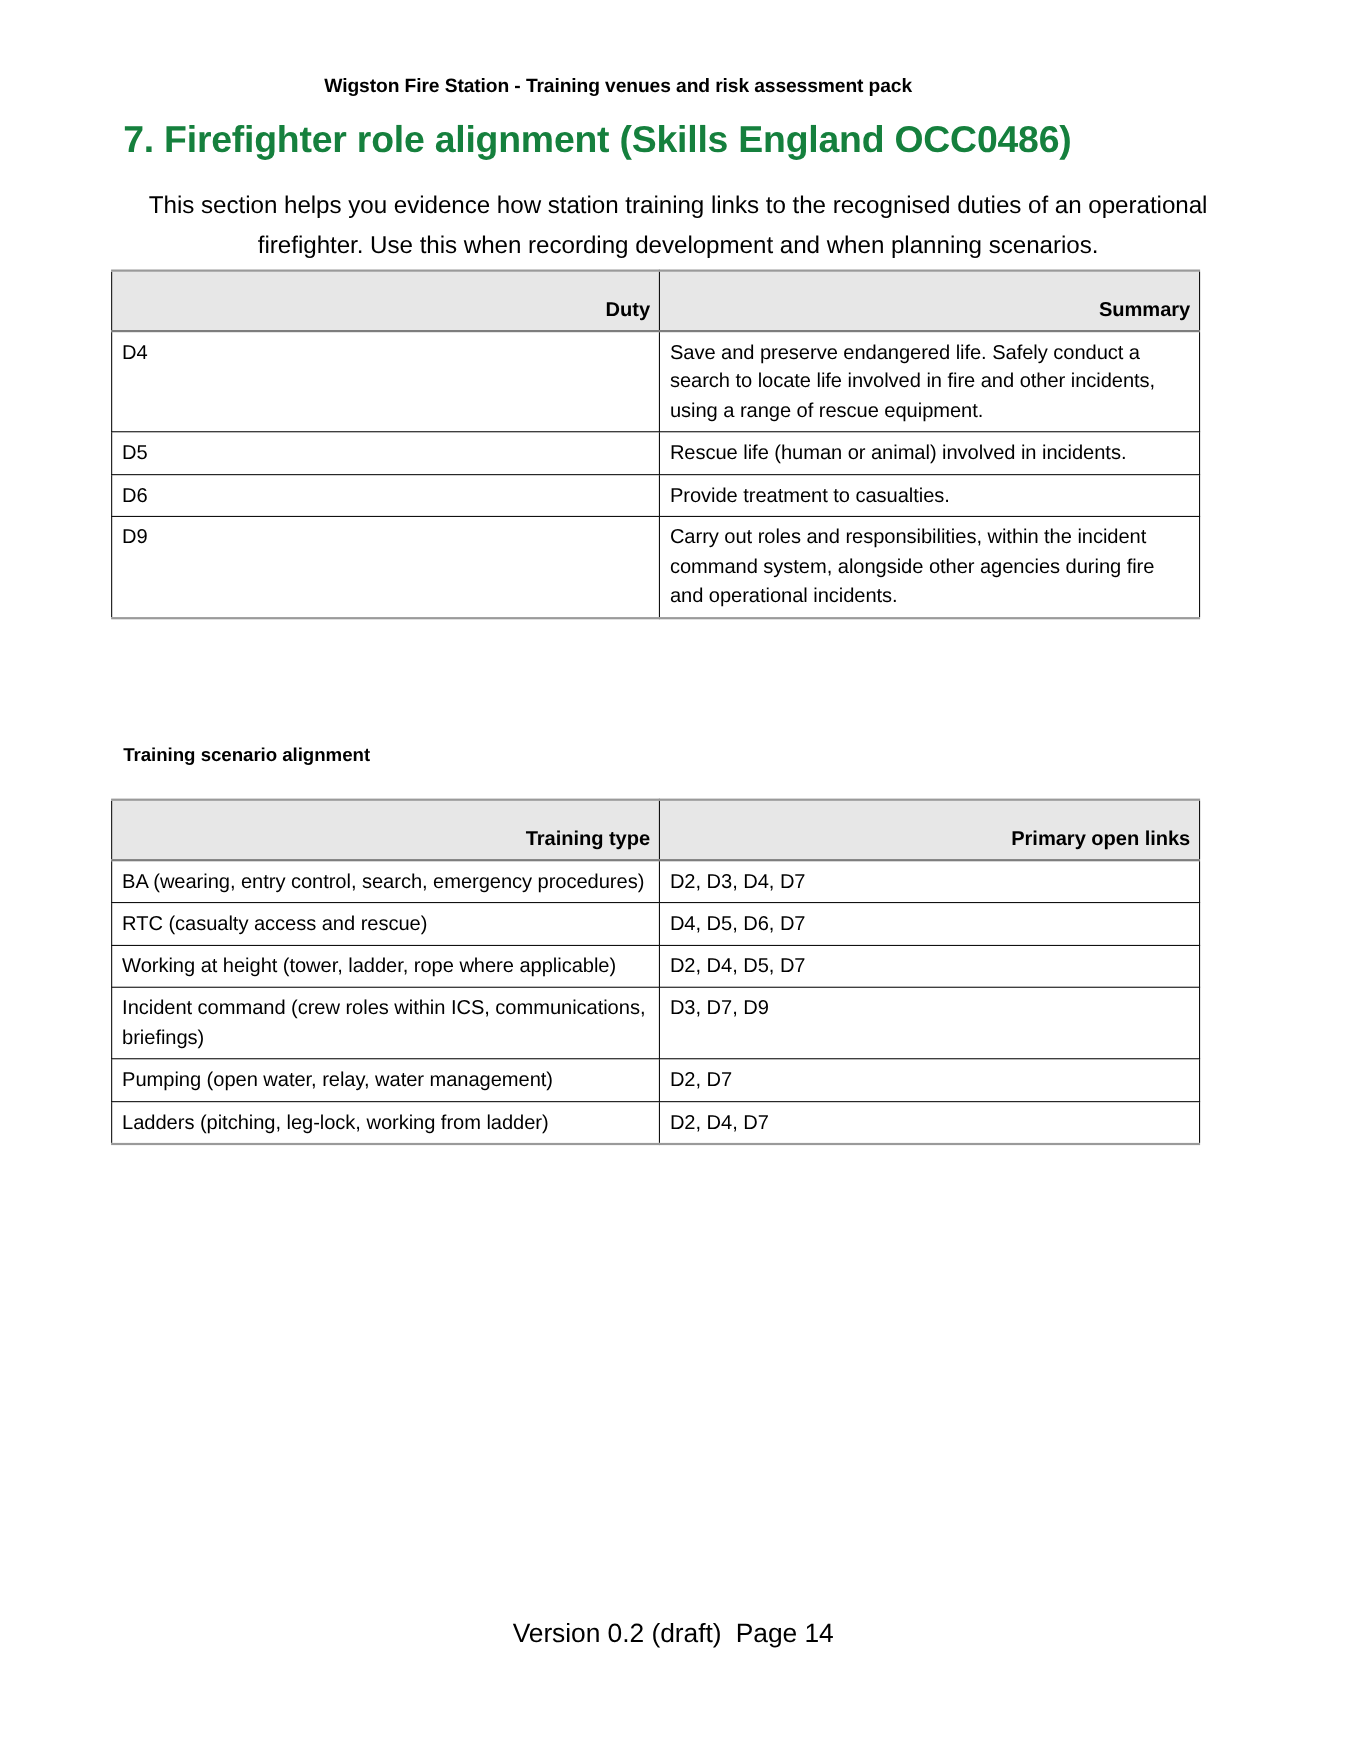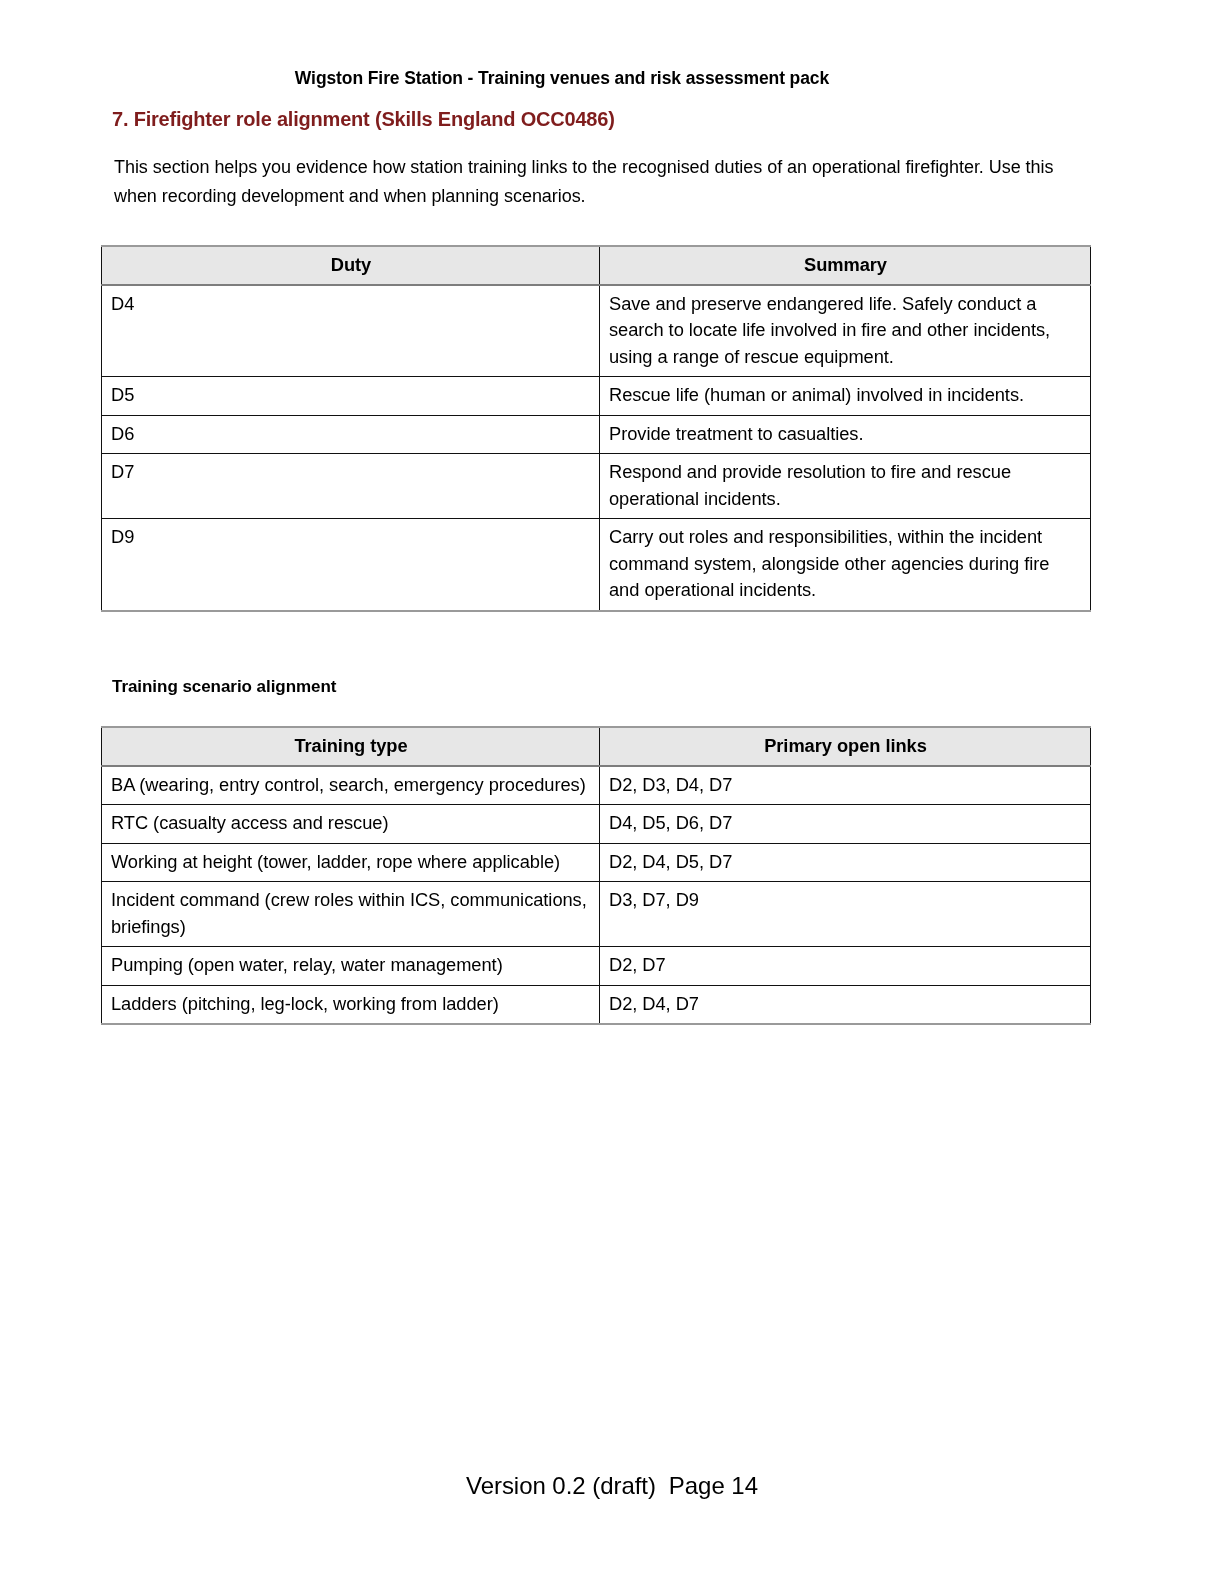--- a/index.html
+++ b/index.html
@@ -33,32 +33,33 @@
   }
   .content {
     position: absolute;
     top: 108px;
     left: 112px;
     width: 980px;
   }
   h1.section-title {
     margin: 0;
     padding: 0;
-    font-size: 20px;
-    font-weight: bold;
-    color: #7f1d1d;
+    font-size: 34px;
+    font-weight: bold;
+    color: #15803d;
     letter-spacing: -0.2px;
     line-height: 1.15;
   }
   p.intro {
-    margin: 22px 0 0 2px;
-    font-size: 18px;
+    margin: 22px 0 0 12px;
+    font-size: 22px;
     line-height: 1.62;
     letter-spacing: -0.05px;
     width: 985px;
+    text-align: center;
   }
   table.doc-table {
     border-collapse: collapse;
     table-layout: fixed;
     width: 989px;
     margin: 0;
     font-size: 18.3px;
     border-top: 2px solid #9a9a9a;
     border-bottom: 2px solid #9a9a9a;
   }
@@ -66,23 +67,23 @@
   table.doc-table td {
     border: 1px solid #111111;
     padding: 5px 8px 6px 9px;
     vertical-align: top;
     line-height: 1.45;
     letter-spacing: -0.05px;
   }
   table.doc-table th {
     background: #e7e7e7;
     font-weight: bold;
-    text-align: center;
+    text-align: right;
     border-bottom: 2px solid #7d7d7d;
-    padding-top: 5px;
+    padding-top: 21px;
     padding-bottom: 5px;
   }
   table.doc-table col.c1 { width: 498px; }
   table.doc-table col.c2 { width: 491px; }
   .table-wrap-1 {
     position: absolute;
     top: 245px;
     left: 101px;
   }
   .subheading {
@@ -140,24 +141,20 @@
         </tr>
         <tr>
           <td>D5</td>
           <td>Rescue life (human or animal) involved in incidents.</td>
         </tr>
         <tr>
           <td>D6</td>
           <td>Provide treatment to casualties.</td>
         </tr>
         <tr>
-          <td>D7</td>
-          <td>Respond and provide resolution to fire and rescue operational incidents.</td>
-        </tr>
-        <tr>
           <td>D9</td>
           <td>Carry out roles and responsibilities, within the incident command system, alongside other agencies during fire and operational incidents.</td>
         </tr>
       </tbody>
     </table>
   </div>
 
   <div class="subheading">Training scenario alignment</div>
 
   <div class="table-wrap-2">

